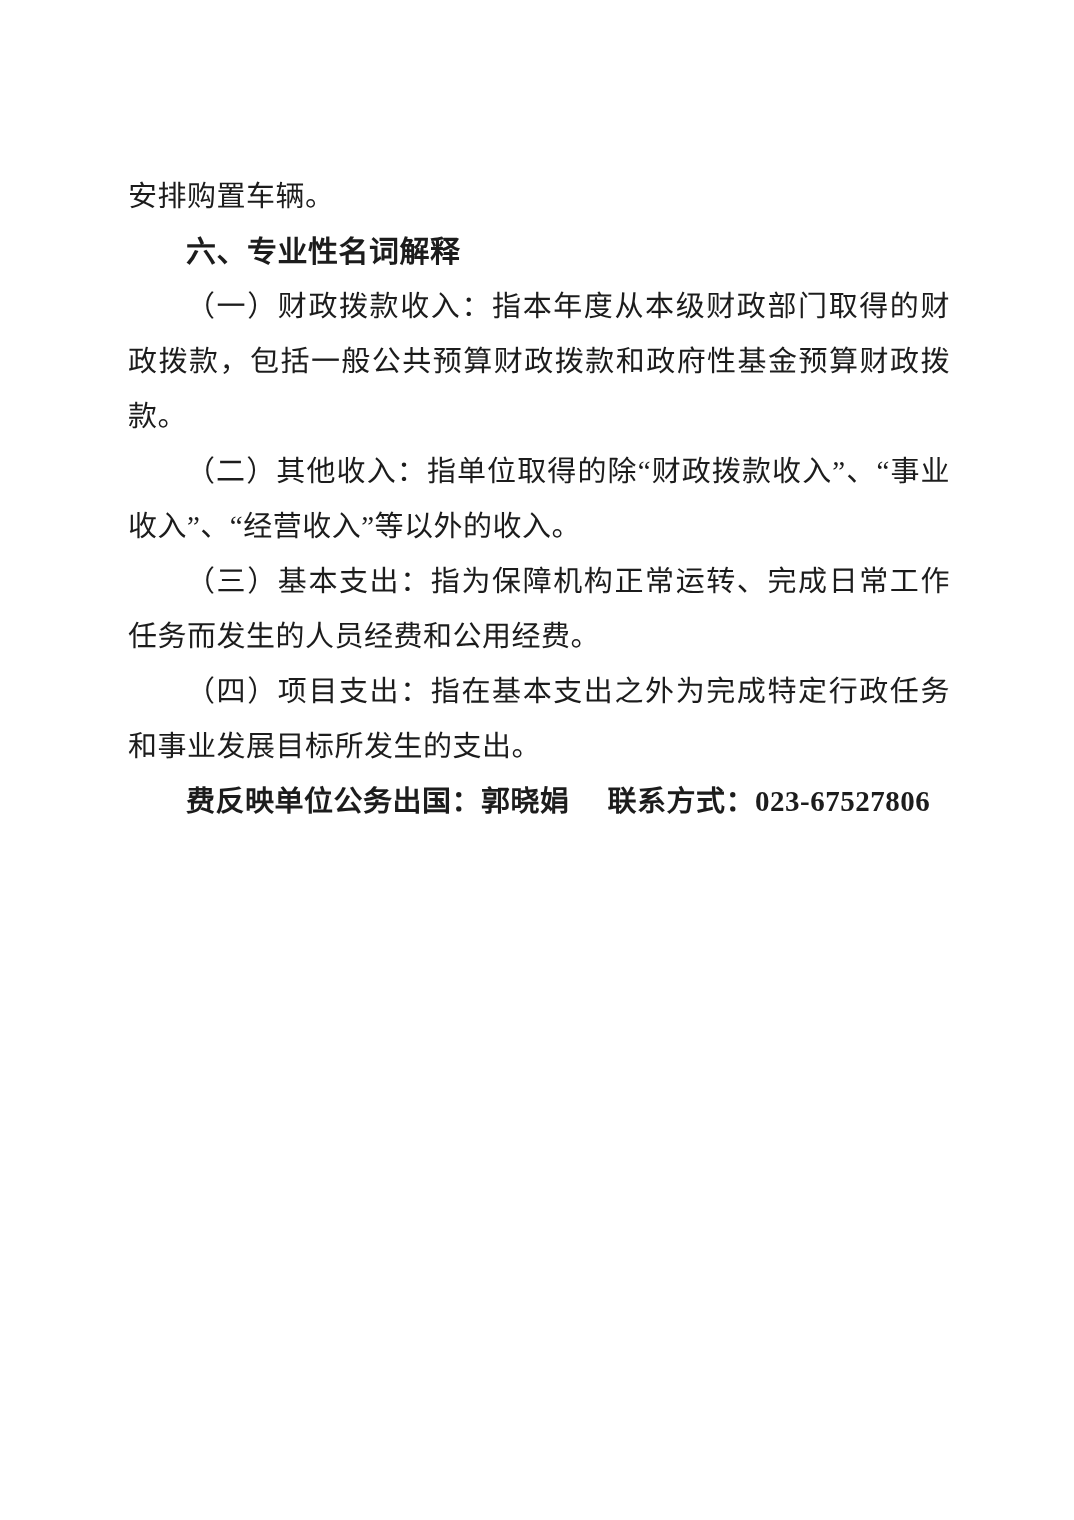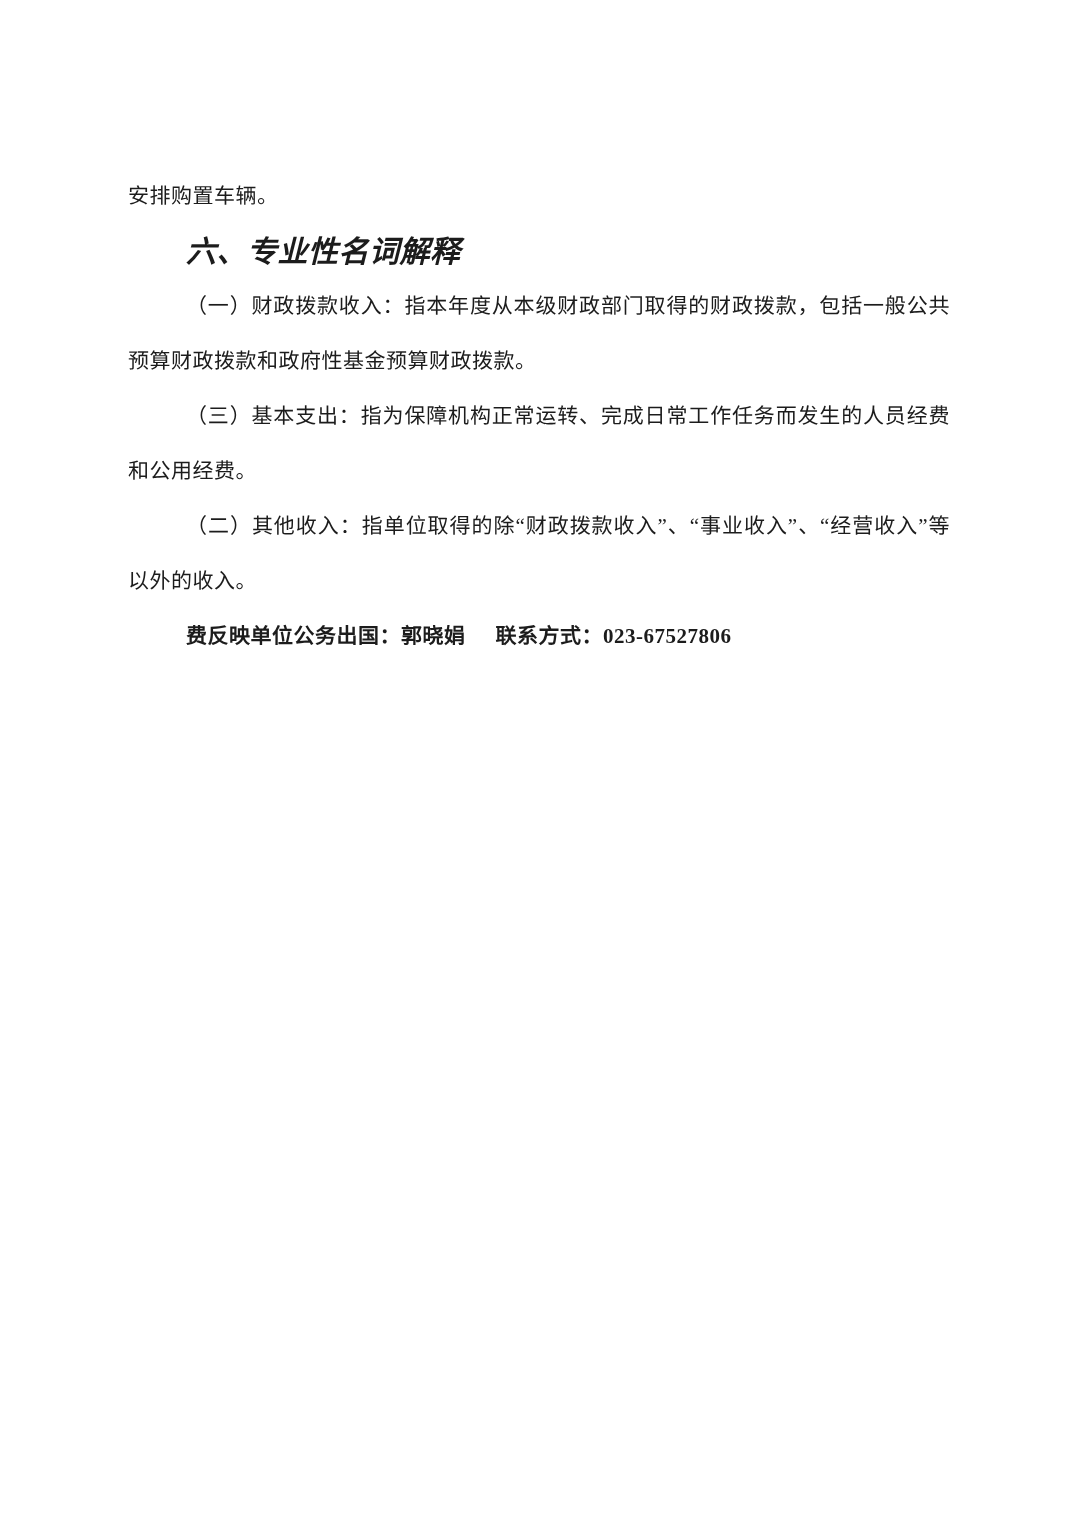--- a/index.html
+++ b/index.html
@@ -17,21 +17,21 @@
   .content {
     position: absolute;
     left: 128px;
     top: 169px;
     width: 822px;
   }
   .content p {
     margin: 0;
     padding: 0;
     font-family: "Liberation Serif", "DejaVu Serif", serif;
-    font-size: 21px;
+    font-size: 29px;
     line-height: 55px;
     color: #1c1c1c;
     text-align: justify;
     text-justify: inter-ideograph;
     letter-spacing: 0.5px;
   }
   .indent {
     text-indent: 58px;
   }
   .no-indent {
@@ -39,45 +39,45 @@
   }
   .term {
     font-weight: normal;
   }
   .heading {
     font-family: "Liberation Sans", "DejaVu Sans", sans-serif !important;
     font-weight: bold;
     font-size: 30px !important;
     text-indent: 58px;
     text-align: left !important;
-    font-style: italic;
   }
   .contact {
     font-weight: bold;
     text-indent: 58px;
     text-align: left !important;
   }
   .contact .phone-label {
-    margin-left: 30px;
+    margin-left: 38px;
   }
 </style>
 </head>
 <body>
 
 <div class="page">
   <div class="content">
 
     <p class="no-indent">安排购置车辆。</p>
 
     <p class="heading">六、专业性名词解释</p>
 
     <p class="indent"><span class="term">（一）财政拨款收入：</span><span>指本年度从本级财政部门取得的财政拨款，包括一般公共预算财政拨款和政府性基金预算财政拨款。</span></p>
 
+    <p class="indent"><span class="term">（二）其他收入：</span><span>指单位取得的除“财政拨款收入”、“事业收入”、“经营收入”等以外的收入。</span></p>
+
     <p class="indent"><span class="term">（三）基本支出：</span><span>指为保障机构正常运转、完成日常工作任务而发生的人员经费和公用经费。</span></p>
 
-    <p class="indent"><span class="term">（二）其他收入：</span><span>指单位取得的除“财政拨款收入”、“事业收入”、“经营收入”等以外的收入。</span></p>
-
+    <p class="indent"><span class="term">（四）项目支出：</span><span>指在基本支出之外为完成特定行政任务和事业发展目标所发生的支出。</span></p>
 
 
     <p class="contact"><span>费反映单位公务出国：</span><span>郭晓娟</span><span class="phone-label">联系方式：</span><span>023-67527806</span></p>
 
   </div>
 </div>
 
 </body></html>

